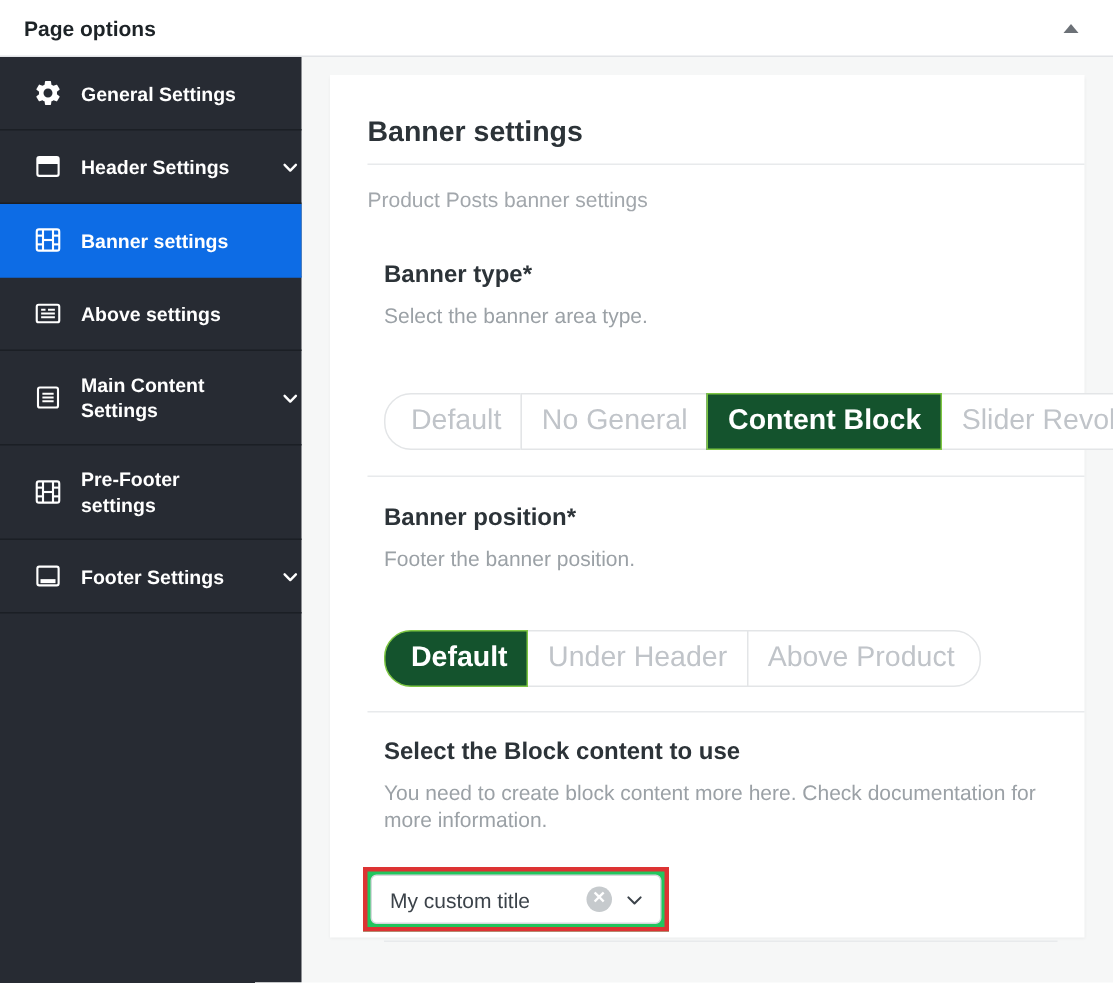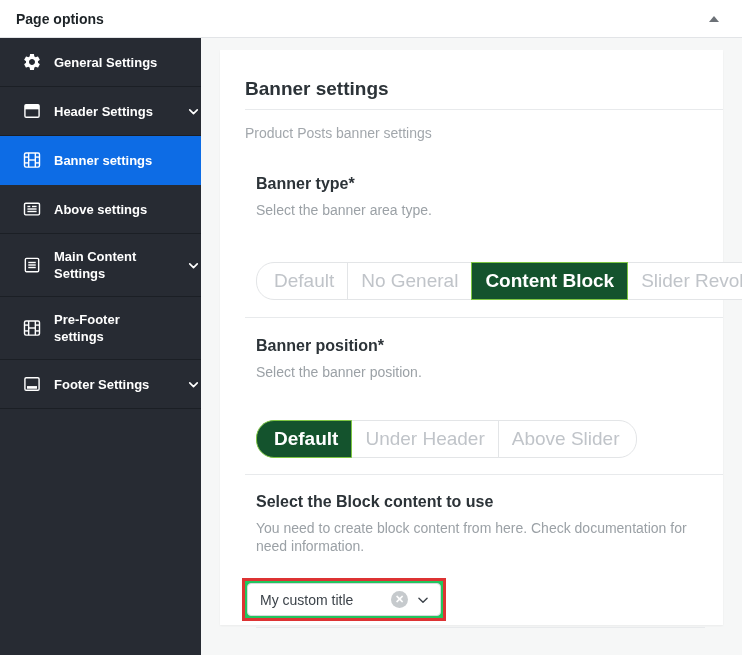--- a/index.html
+++ b/index.html
@@ -233,33 +233,33 @@
         <button class="opt-btn">No General</button>
         <button class="opt-btn active">Content Block</button>
         <button class="opt-btn">Slider Revolution</button>
       </div>
     </div>
 
     <div class="divider d1"></div>
 
     <div class="section">
       <div class="section-heading mt-sec2">Banner position*</div>
-      <div class="section-desc">Select the banner position.</div>
+      <div class="section-desc">Footer the banner position.</div>
       <div class="btn-group g2">
         <button class="opt-btn active">Default</button>
         <button class="opt-btn">Under Header</button>
-        <button class="opt-btn">Above Slider</button>
+        <button class="opt-btn">Above Product</button>
       </div>
     </div>
 
     <div class="divider d2"></div>
 
     <div class="section">
       <div class="section-heading mt-sec3">Select the Block content to use</div>
-      <div class="section-desc">You need to create block content from here. Check documentation for need information.</div>
+      <div class="section-desc">You need to create block content more here. Check documentation for more information.</div>
 
       <div class="red-annotation">
         <div class="select-box">
           <span class="select-value">My custom title</span>
           <span class="clear-icon">✕</span>
           <span class="select-chevron">
             <svg viewBox="0 0 24 24">
                 <polyline points="5,9 12,16 19,9" fill="none" stroke="#3c434a" stroke-width="2.4" stroke-linecap="round" stroke-linejoin="round"></polyline>
               </svg>
           </span>

